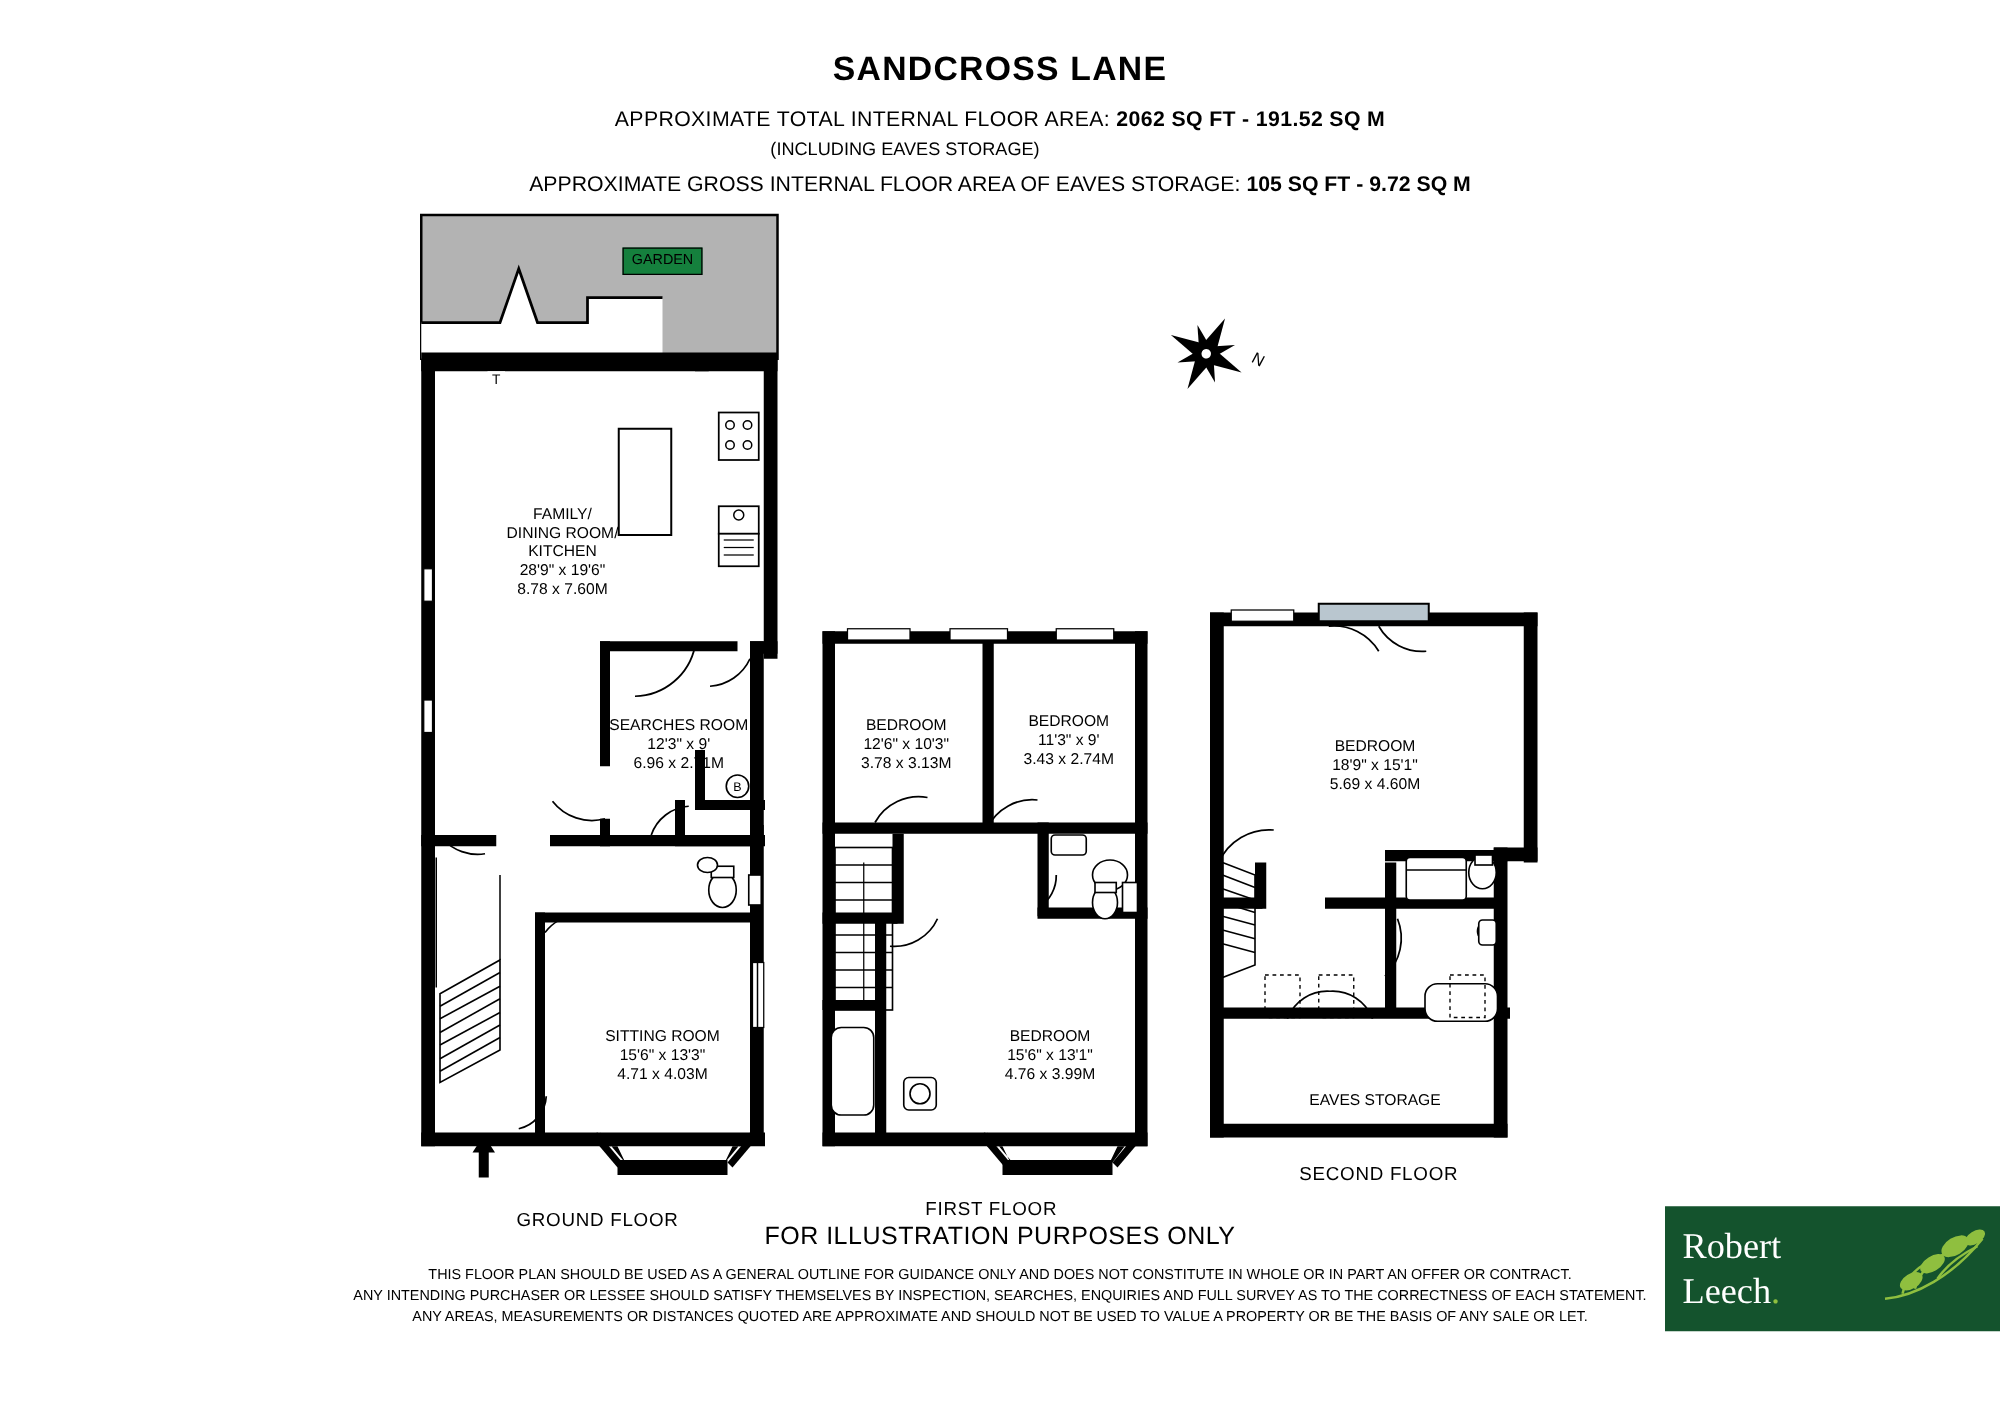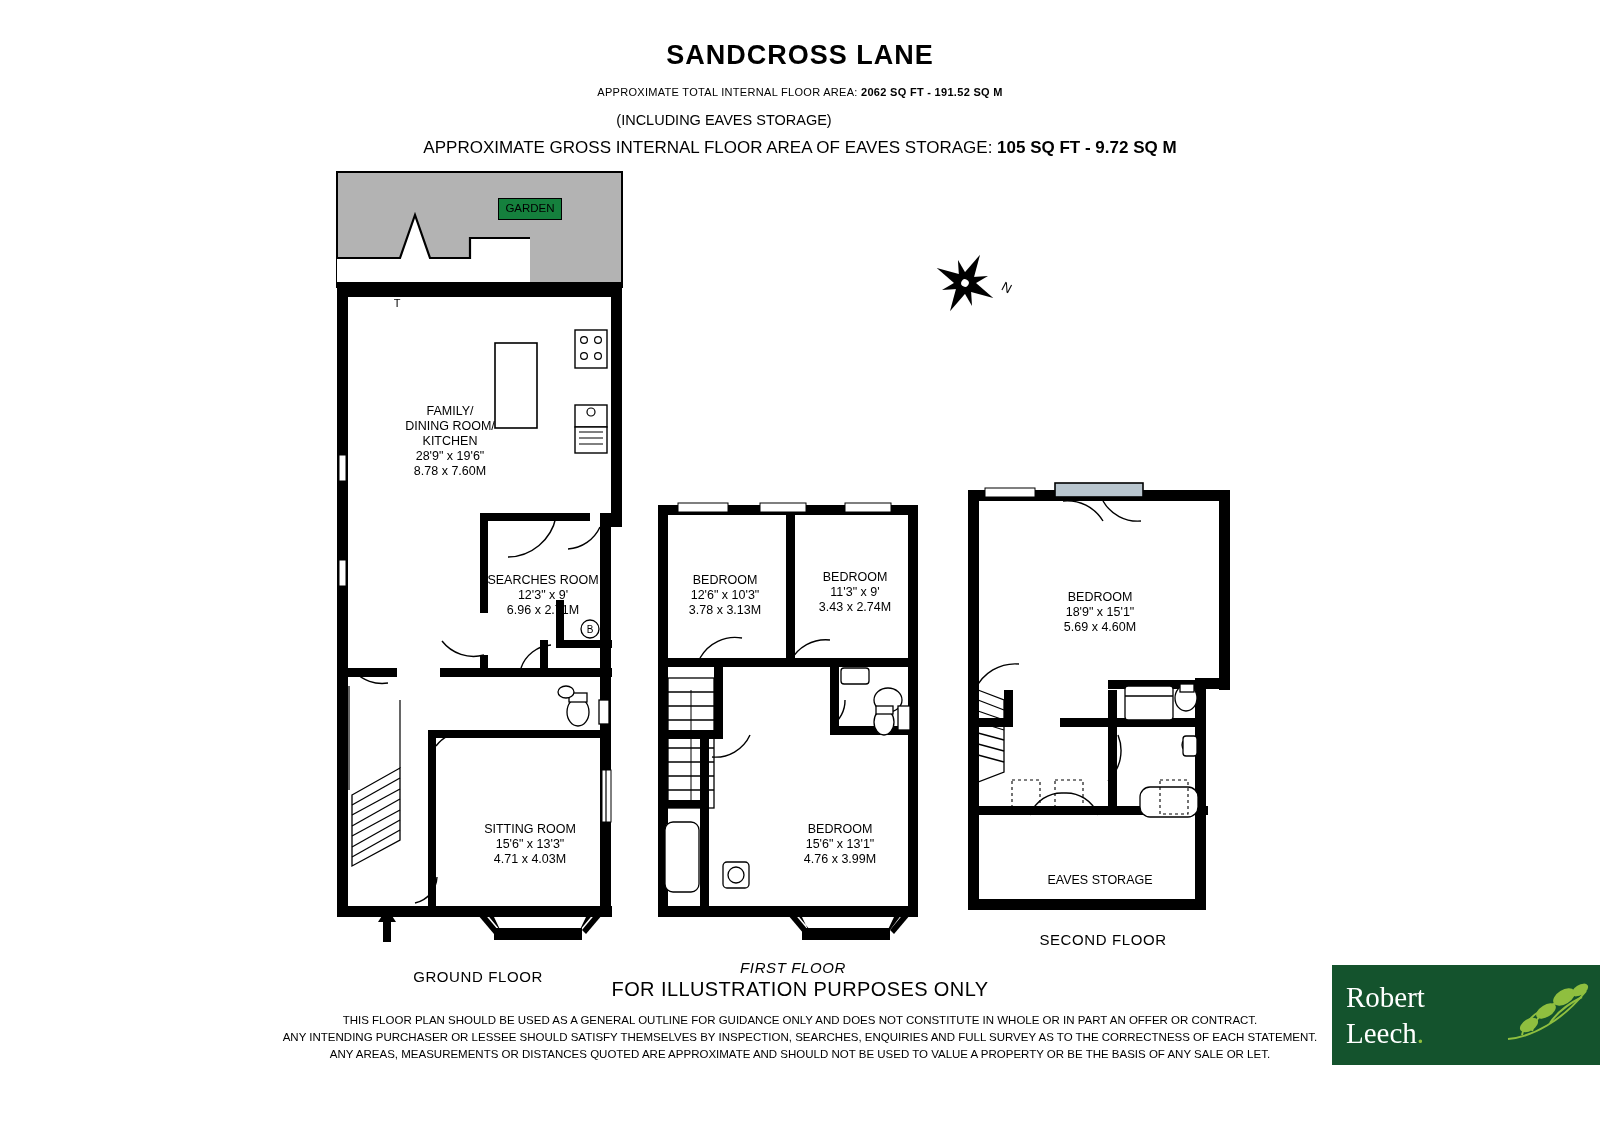--- a/index.html
+++ b/index.html
@@ -13,21 +13,21 @@
   }
   .abs{position:absolute;}
   .ctr{text-align:center;}
 
   
   #title{
     top:40px;left:0;width:1600px;
     font-size:27px;font-weight:bold;letter-spacing:1px;
   }
   #subtitle1{
-    top:86px;left:0;width:1600px;font-size:11px;letter-spacing:.3px;
+    top:86px;left:0;width:1600px;font-size:17px;letter-spacing:.3px;
   }
   #subtitle1 b{font-weight:bold;}
   #subtitle2{top:112px;left:0;width:1448px;font-size:14.5px;}
   #subtitle3{top:138px;left:0;width:1600px;font-size:17px;}
   #subtitle3 b{font-weight:bold;}
   .room-label{
     position:absolute;font-size:12.5px;line-height:15px;text-align:center;
     white-space:nowrap;
   }
   .floor-label{
@@ -380,21 +380,21 @@
   <div>BEDROOM</div>
   <div>18'9" x 15'1"</div>
   <div>5.69 x 4.60M</div>
 </div>
 
 <div class="room-label" style="left:1020px;top:873px;width:160px;">
   <div>EAVES STORAGE</div>
 </div>
 
 <div class="floor-label" style="left:348px;top:968px;width:260px;">GROUND FLOOR</div>
-<div class="floor-label" style="left:668px;top:959px;width:250px;font-style:italic;">FIRST FLOOR</div>
+<div class="floor-label" style="left:668px;top:959px;width:250px;">FIRST FLOOR</div>
 <div class="floor-label" style="left:978px;top:931px;width:250px;">SECOND FLOOR</div>
 
 <div class="abs ctr" id="illus">FOR ILLUSTRATION PURPOSES ONLY</div>
 <div class="abs ctr" id="disc">
   <div>THIS FLOOR PLAN SHOULD BE USED AS A GENERAL OUTLINE FOR GUIDANCE ONLY AND DOES NOT CONSTITUTE IN WHOLE OR IN PART AN OFFER OR CONTRACT.</div>
   <div>ANY INTENDING PURCHASER OR LESSEE SHOULD SATISFY THEMSELVES BY INSPECTION, SEARCHES, ENQUIRIES AND FULL SURVEY AS TO THE CORRECTNESS OF EACH STATEMENT.</div>
   <div>ANY AREAS, MEASUREMENTS OR DISTANCES QUOTED ARE APPROXIMATE AND SHOULD NOT BE USED TO VALUE A PROPERTY OR BE THE BASIS OF ANY SALE OR LET.</div>
 </div>
 
 <div class="abs" id="logo">

